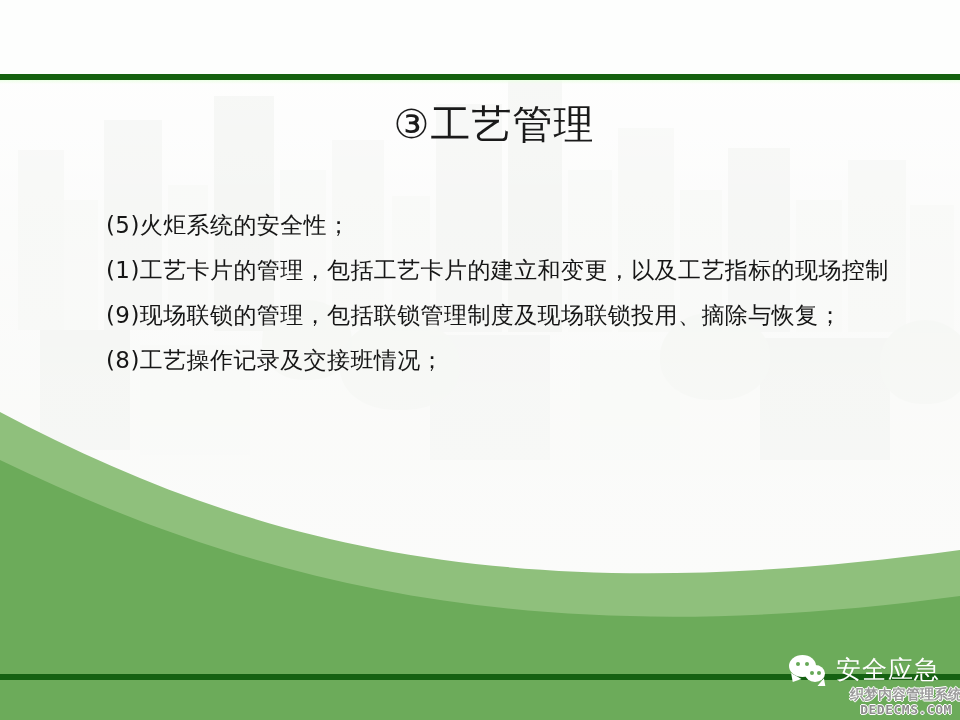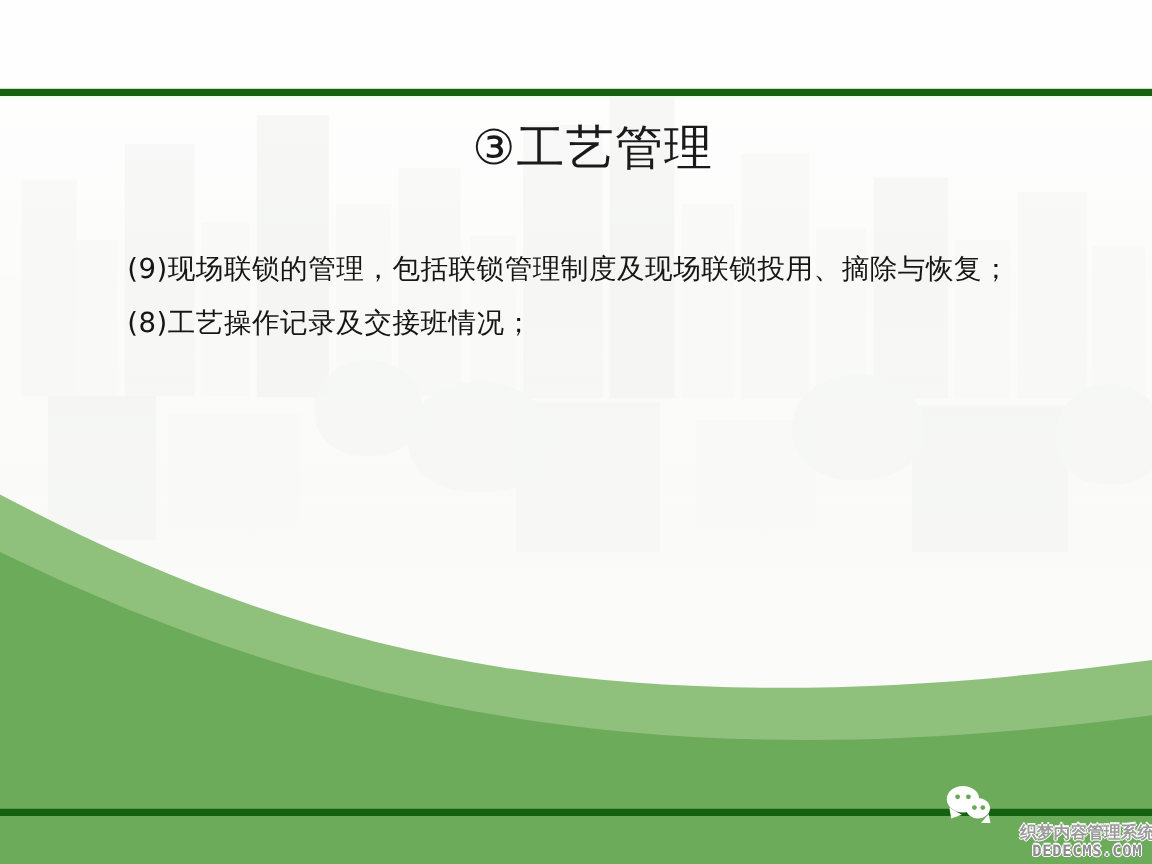--- a/index.html
+++ b/index.html
@@ -249,34 +249,37 @@
       <path d="M0,12 C 260,150 520,210 960,150 L960,320 L0,320 Z" fill="#8fc07c"></path>
       <path d="M0,60 C 280,196 560,250 960,196 L960,320 L0,320 Z" fill="#6cab5a"></path>
     </svg>
   </div>
 
   <div class="bottom-rule"></div>
 
   <div class="title">③工艺管理</div>
 
   <div class="body-text">
+    <div class="line ind1">(5)火炬系统的安全性；</div>
+    <div class="line ind1">(1)工艺卡片的管理，包括工艺卡片的建立和变更，以及工艺指标的现场控制</div>
     <div class="line ind1">(9)现场联锁的管理，包括联锁管理制度及现场联锁投用、摘除与恢复；</div>
     <div class="line ind1">(8)工艺操作记录及交接班情况；</div>
   </div>
 
   <div class="wechat-logo">
     <div class="bubble big"></div>
     <div class="bubble small"></div>
     <div class="dot" style="left:7px;  top:7px;"></div>
     <div class="dot" style="left:16px; top:7px;"></div>
     <div class="dot" style="left:21px; top:16px;"></div>
     <div class="dot" style="left:28px; top:16px;"></div>
     <div class="tail" style="left:2px;  top:18px; border-left:7px solid #ffffff; border-top:6px solid transparent; border-bottom:6px solid transparent; transform:rotate(120deg);"></div>
     <div class="tail" style="left:31px; top:24px; border-left:6px solid #ffffff; border-top:5px solid transparent; border-bottom:5px solid transparent; transform:rotate(40deg);"></div>
   </div>
 
+  <div class="footer-name">安全应急</div>
 
   <div class="watermark">
     <div class="wm-cn">织梦内容管理系统</div>
     <div class="wm-en">DEDECMS.COM</div>
   </div>
 
 </div>
 
 </body></html>

